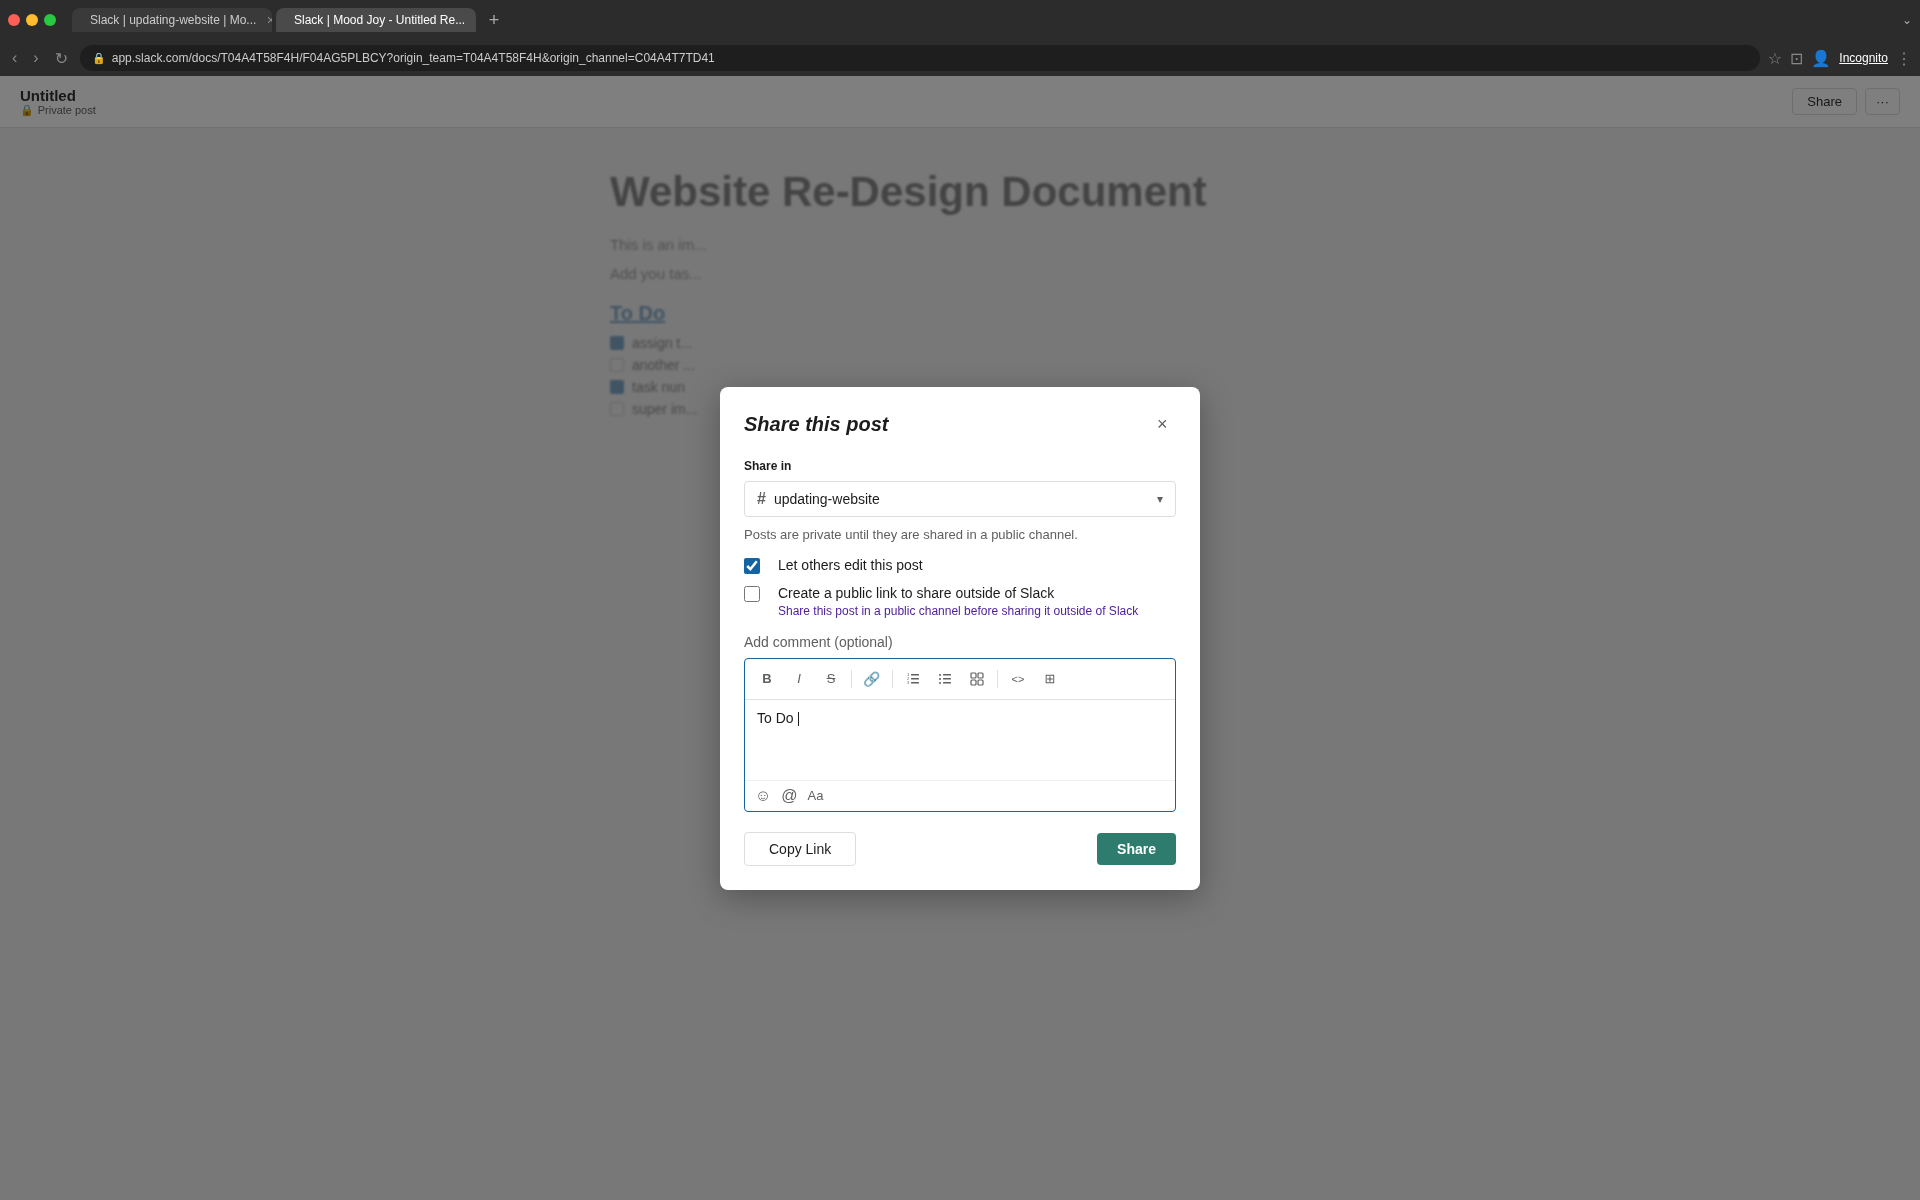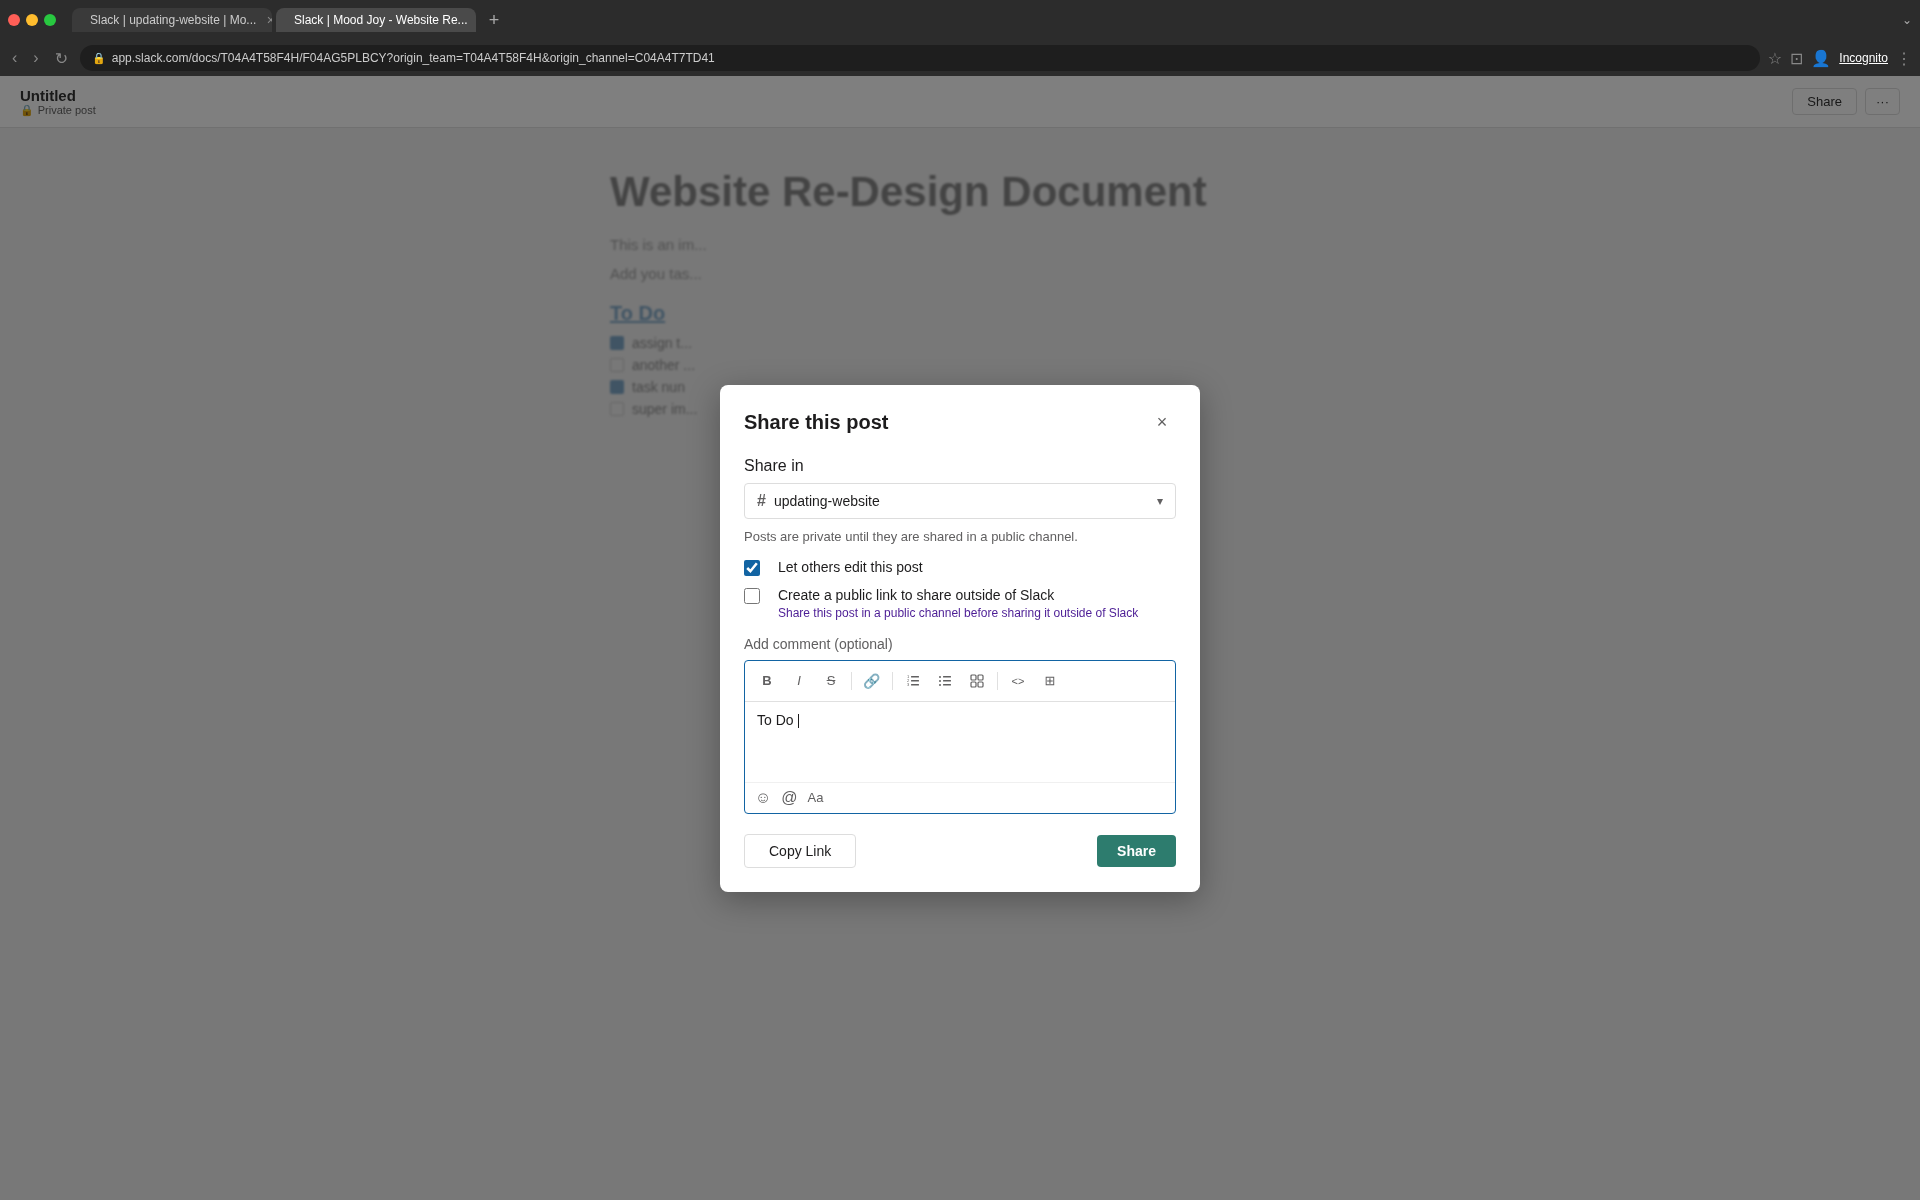--- a/index.html
+++ b/index.html
@@ -246,41 +246,42 @@
       padding: 24px;
       box-shadow: 0 8px 32px rgba(0,0,0,0.3);
       position: relative;
     }
 
     .modal-header {
       display: flex;
       align-items: center;
       justify-content: space-between;
       margin-bottom: 20px;
+      font-style: italic;
     }
     .modal-title {
       font-size: 20px;
       font-weight: 700;
       color: #1d1c1d;
     }
     .modal-close {
       width: 28px;
       height: 28px;
       display: flex;
       align-items: center;
       justify-content: center;
       cursor: pointer;
       color: #616061;
       font-size: 18px;
       border-radius: 4px;
     }
 
     .modal-label {
-      font-size: 16px;
-      font-weight: 400;
+      font-size: 12px;
+      font-weight: 700;
       color: #1d1c1d;
       margin-bottom: 8px;
     }
 
     .channel-select {
       width: 100%;
       border: 1px solid #ddd;
       border-radius: 4px;
       padding: 8px 12px;
       display: flex;
@@ -481,21 +482,21 @@
 
     <div class="tab active">
       <svg class="slack-favicon" viewBox="0 0 54 54" xmlns="http://www.w3.org/2000/svg">
         <g fill="none">
           <path d="M19.712.133a5.381 5.381 0 0 0-5.376 5.387 5.381 5.381 0 0 0 5.376 5.386h5.376V5.52A5.381 5.381 0 0 0 19.712.133m0 14.365H5.376A5.381 5.381 0 0 0 0 19.884a5.381 5.381 0 0 0 5.376 5.387h14.336a5.381 5.381 0 0 0 5.376-5.387 5.381 5.381 0 0 0-5.376-5.386" fill="#36C5F0"></path>
           <path d="M53.76 19.884a5.381 5.381 0 0 0-5.376-5.386 5.381 5.381 0 0 0-5.376 5.386v5.387h5.376a5.381 5.381 0 0 0 5.376-5.387m-14.336 0V5.52A5.381 5.381 0 0 0 34.048.133a5.381 5.381 0 0 0-5.376 5.387v14.364a5.381 5.381 0 0 0 5.376 5.387 5.381 5.381 0 0 0 5.376-5.387" fill="#2EB67D"></path>
           <path d="M34.048 54a5.381 5.381 0 0 0 5.376-5.387 5.381 5.381 0 0 0-5.376-5.386h-5.376v5.386A5.381 5.381 0 0 0 34.048 54m0-14.365h14.336a5.381 5.381 0 0 0 5.376-5.386 5.381 5.381 0 0 0-5.376-5.387H34.048a5.381 5.381 0 0 0-5.376 5.387 5.381 5.381 0 0 0 5.376 5.386" fill="#ECB22E"></path>
           <path d="M0 34.249a5.381 5.381 0 0 0 5.376 5.386 5.381 5.381 0 0 0 5.376-5.386v-5.387H5.376A5.381 5.381 0 0 0 0 34.249m14.336 0v14.364A5.381 5.381 0 0 0 19.712 54a5.381 5.381 0 0 0 5.376-5.387V34.249a5.381 5.381 0 0 0-5.376-5.387 5.381 5.381 0 0 0-5.376 5.387" fill="#E01E5A"></path>
         </g>
       </svg>
-      <span>Slack | Mood Joy - Website Re...</span>
+      <span>Slack | Mood Joy - Untitled Re...</span>
 
     </div>
 
     <div class="tab-add">+</div>
     <div class="tab-expand" style="font-size:12px;">⌄</div>
   </div>
 
   <div class="address-bar">
     <span class="nav-btn">‹</span>
     <span class="nav-btn">›</span>

